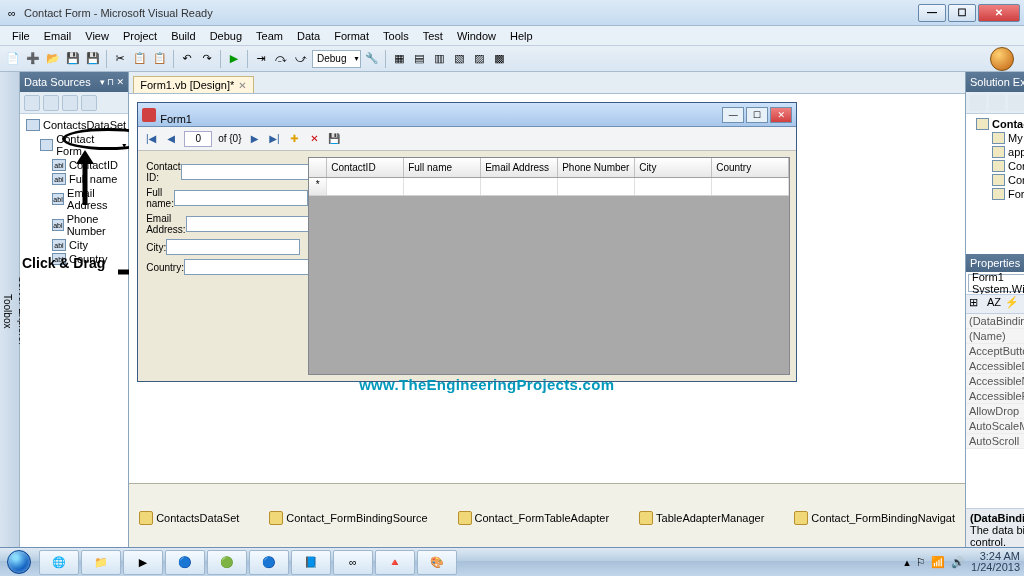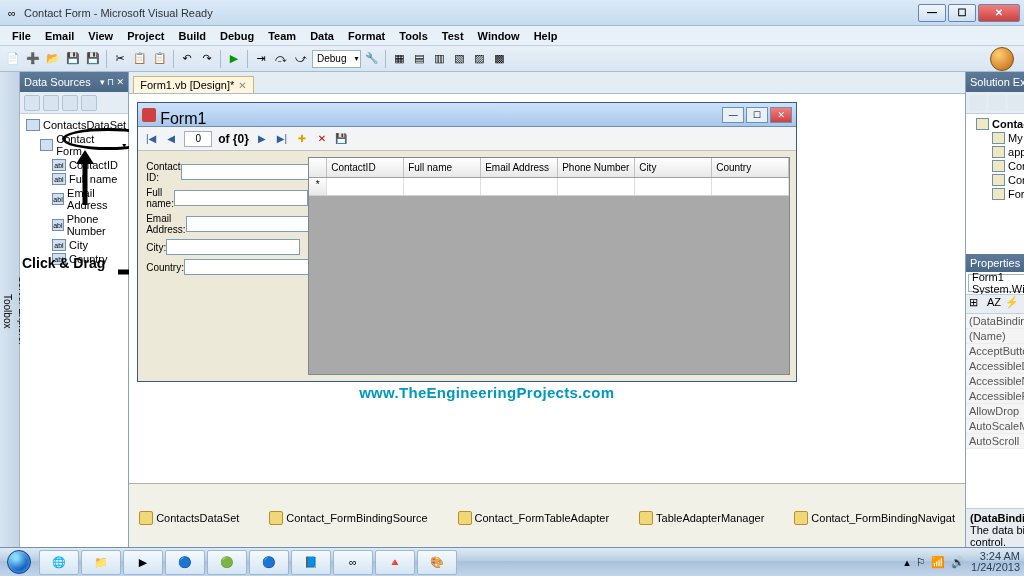--- a/index.html
+++ b/index.html
@@ -10,21 +10,21 @@
 .titlebar .icon { width:16px; height:16px; margin-right:4px; display:inline-flex; align-items:center; justify-content:center; }
 .titlebar .title { flex:1; color:#333; }
 .winbtns { display:flex; gap:2px; }
 .winbtn { width:28px; height:18px; border:1px solid #6688aa; border-radius:2px; display:flex; align-items:center; justify-content:center; font-size:10px; font-weight:bold; }
 .winbtn.min { background:linear-gradient(#f0f6fc,#d0e0f0); }
 .winbtn.max { background:linear-gradient(#f0f6fc,#d0e0f0); }
 .winbtn.close { background:linear-gradient(#f08080,#d04040); color:#fff; width:42px; }
 
 
 .menubar { height:20px; background:#e8f0f8; display:flex; align-items:center; padding-left:6px; gap:2px; border-bottom:1px solid #c0d0e0; }
-.menubar span { padding:2px 6px; cursor:default;font-weight:bold; }
+.menubar span { padding:2px 6px; cursor:default; }
 
 
 .toolbar { height:26px; background:linear-gradient(#e8eff7,#d9e6f2); display:flex; align-items:center; padding:0 4px; gap:2px; border-bottom:1px solid #a8bcd0; }
 .tb-btn { width:18px; height:18px; display:flex; align-items:center; justify-content:center; border-radius:2px; }
 .tb-sep { width:1px; height:18px; background:#a8bcd0; margin:0 2px; }
 .tb-combo { height:18px; border:1px solid #9bb2c5; background:#fff; padding:0 14px 0 4px; font-size:10px; display:flex; align-items:center; position:relative; }
 .tb-combo::after { content:"▾"; position:absolute; right:2px; font-size:8px; }
 .orb { margin-left:auto; width:24px; height:24px; border-radius:50%; background:radial-gradient(circle at 35% 30%,#ffd070,#c06010); border:1px solid #805010; margin-right:6px; }
 
 
@@ -50,40 +50,40 @@
 
 
 .center { flex:1; background:#fff; display:flex; flex-direction:column; }
 .tabstrip { height:22px; background:#e4ecf4; display:flex; align-items:flex-end; padding-left:4px; border-bottom:1px solid #a8bcd0; }
 .tab { background:#fff6dd; border:1px solid #c8b880; border-bottom:none; padding:2px 6px; display:flex; align-items:center; gap:4px; font-size:11px; }
 .tab .x { font-size:10px; color:#888; }
 .design-scroll { flex:1; background:#fff; padding:8px; overflow:hidden; position:relative; }
 .form-window { width:660px; border:1px solid #395b86; background:#ece9d8; }
 .form-title { height:24px; background:linear-gradient(#cde2fa,#a8c7ec); display:flex; align-items:center; padding:0 4px; border-bottom:1px solid #6f8fb4; }
 .form-title .ico { width:14px; height:14px; background:#d04040; margin-right:4px; border-radius:2px; }
-.form-title .txt { flex:1; font-size:16px;margin-top:8px; }
+.form-title .txt { flex:1; font-size:11px;margin-top:8px; }
 .form-title .wb { width:22px; height:16px; border:1px solid #7090b0; margin-left:2px; display:flex; align-items:center; justify-content:center; font-size:9px; background:#e8f0f8; }
 .form-title .wb.cl { background:linear-gradient(#f08080,#d04040); color:#fff; }
 .nav-bar { height:24px; background:#f2f4f6; border-bottom:1px solid #c0c0c0; display:flex; align-items:center; padding:0 6px; gap:6px; }
 .nav-bar .nb { width:14px; height:14px; display:flex; align-items:center; justify-content:center; color:#3060a0; font-size:10px; }
 .nav-bar input { width:28px; height:16px; border:1px solid #aac; text-align:center; font-size:10px; }
-.nav-bar .lbl { font-size:12px;font-weight:bold; }
+.nav-bar .lbl { font-size:10px; }
 .form-body { display:flex; height:230px; background:#ece9d8; }
 .fields { width:170px; padding:10px 8px; }
 .field-row { display:flex; align-items:center; margin-bottom:4px; }
 .field-row label { width:76px; font-size:10px; }
 .field-row input { flex:1; height:16px; border:1px solid #7f9db9; background:#fff; font-size:10px; }
 .grid { flex:1; border:1px solid #828790; background:#a9a9a9; margin:6px 6px 6px 0; }
 .grid-head { display:flex; background:linear-gradient(#fff,#e8e8e8); border-bottom:1px solid #a0a0a0; }
 .grid-head div { flex:1; padding:4px 4px; font-size:10px; border-right:1px solid #c0c0c0; }
 .grid-head .rowh { flex:0 0 18px; }
 .grid-row { display:flex; background:#fff; border-bottom:1px solid #d0d0d0; height:18px; }
 .grid-row div { flex:1; border-right:1px solid #e0e0e0; font-size:10px; padding:1px 3px; }
 .grid-row .rowh { flex:0 0 18px; background:linear-gradient(#fff,#e8e8e8); text-align:center; }
-.watermark { position:absolute; left:230px; top:290px; color:#0099bb; font-size:15px; font-weight:bold; letter-spacing:.3px; }
+.watermark { position:absolute; left:230px; top:282px; color:#0099bb; font-size:15px; font-weight:bold; letter-spacing:.3px; }
 
 .tray { height:68px; background:#f2f1e8; border-top:1px solid #b0b0a0; display:flex; align-items:center; padding:0 10px; gap:30px; }
 .tray-item { display:flex; align-items:center; gap:3px; font-size:10px; }
 .tray-item .ti { width:14px; height:14px; background:#f0d878; border:1px solid #b89030; border-radius:2px; }
 
 
 .right { width:165px; display:flex; flex-direction:column; background:#fff; border-left:1px solid #8aa4bc; }
 .sol-head { height:20px; background:linear-gradient(#5d7a99,#4a6785); color:#fff; display:flex; align-items:center; padding:0 4px; }
 .sol-tb { height:22px; background:#e4ecf4; border-bottom:1px solid #c0d0e0; display:flex; gap:3px; align-items:center; padding:0 4px; }
 .sol-tb div { width:16px; height:16px; background:#e0e8f0; border-radius:2px; }

